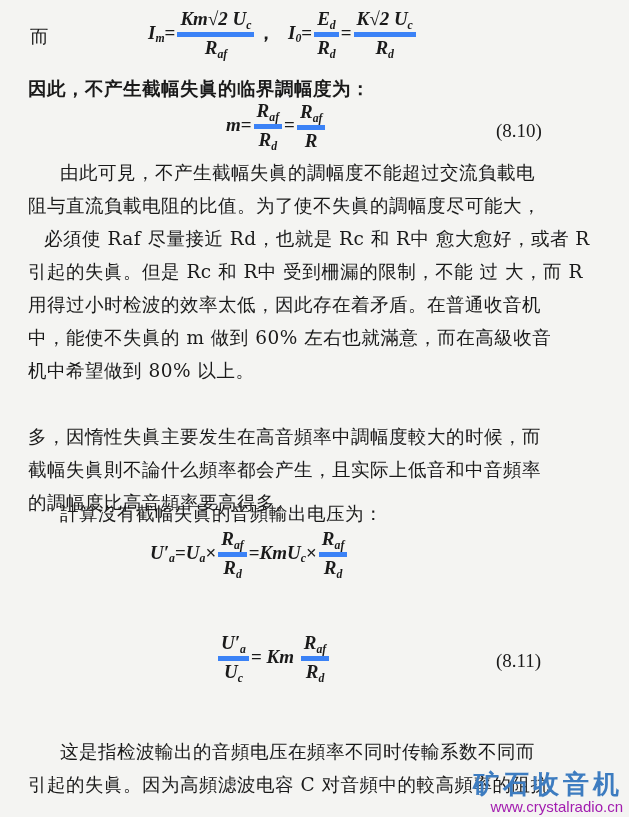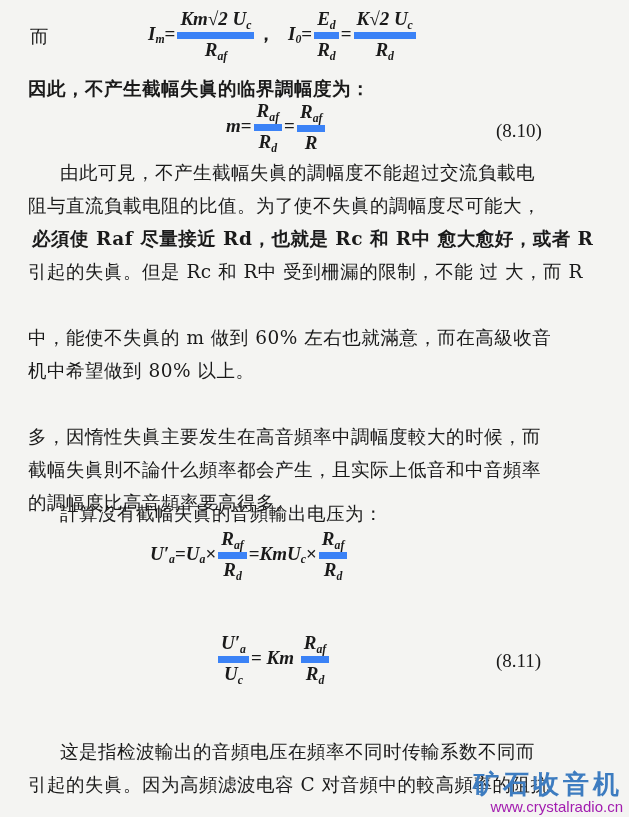--- a/index.html
+++ b/index.html
@@ -8,21 +8,21 @@
     background: #f4f4f2;
     font-family: "DejaVu Serif", serif;
     color: #1a1a1a;
     position: relative;
   }
   .page { position: absolute; left: 0; top: 0; width: 629px; height: 817px; }
   .line { position: absolute; font-size: 18.5px; white-space: nowrap; letter-spacing: 0.5px; }
   .bold { font-weight: bold; }
   .eq { position: absolute; font-family: "Liberation Serif", serif; font-style: italic; font-weight: bold; font-size: 19px; white-space: nowrap; }
   .frac { display: inline-flex; flex-direction: column; align-items: center; vertical-align: middle; margin: 0 2px; }
-  .frac .num { border-bottom: 7px solid #3b82f6; padding: 0 3px; line-height: 1.15; }
+  .frac .num { border-bottom: 5px solid #3b82f6; padding: 0 3px; line-height: 1.15; }
   .frac .den { padding: 0 3px; line-height: 1.15; }
   sub { font-size: 0.62em; vertical-align: -0.3em; }
   .eqno { position: absolute; font-family: "Liberation Serif", serif; font-size: 19px; font-style: normal; }
   .up { font-style: normal; }
   .watermark { position: absolute; right: 6px; bottom: 2px; text-align: right; }
   .wm-cn { font-family: "DejaVu Sans", sans-serif; font-weight: bold; font-size: 26px; letter-spacing: 4px; }
   .wm-url { font-family: "Liberation Sans", sans-serif; font-size: 15px; margin-top: -4px; }
 </style>
 </head>
 <body>
@@ -56,22 +56,23 @@
         <span class="den"><span>R</span><sub>d</sub></span>
       </span><span class="up">=</span><span class="frac">
         <span class="num"><span>R</span><sub>af</sub></span>
         <span class="den"><span>R</span></span>
       </span>
   </div>
   <div class="eqno" style="left:496px; top:120px;">(8.10)</div>
 
   <div class="line" style="left:60px; top:160px;">由此可見，不产生截幅失眞的調幅度不能超过交流負載电</div>
   <div class="line" style="left:28px; top:193px;">阻与直流負載电阻的比值。为了使不失眞的調幅度尽可能大，</div>
-  <div class="line" style="left:32px; top:226px;font-weight:bold;">必須使 Raf 尽量接近 Rd，也就是 Rc 和 R中 愈大愈好，或者 R</div>
+  <div class="line" style="left:44px; top:226px;">必須使 Raf 尽量接近 Rd，也就是 Rc 和 R中 愈大愈好，或者 R</div>
   <div class="line" style="left:28px; top:259px;">引起的失眞。但是 Rc 和 R中 受到柵漏的限制，不能 过 大，而 R</div>
+  <div class="line" style="left:28px; top:292px;">用得过小时检波的效率太低，因此存在着矛盾。在普通收音机</div>
   <div class="line" style="left:28px; top:325px;">中，能使不失眞的 m 做到 60% 左右也就滿意，而在高級收音</div>
   <div class="line" style="left:28px; top:358px;">机中希望做到 80% 以上。</div>
 
   <div class="line" style="left:28px; top:424px;">多，因惰性失眞主要发生在高音頻率中調幅度較大的时候，而</div>
   <div class="line" style="left:28px; top:457px;">截幅失眞則不論什么頻率都会产生，且实际上低音和中音頻率</div>
   <div class="line" style="left:28px; top:490px;">的調幅度比高音頻率要高得多。</div>
 
   <div class="line" style="left:60px; top:500px; top:501px;">計算沒有截幅失眞的音頻輸出电压为：</div>
 
   <div class="eq" style="left:150px; top:528px;">

